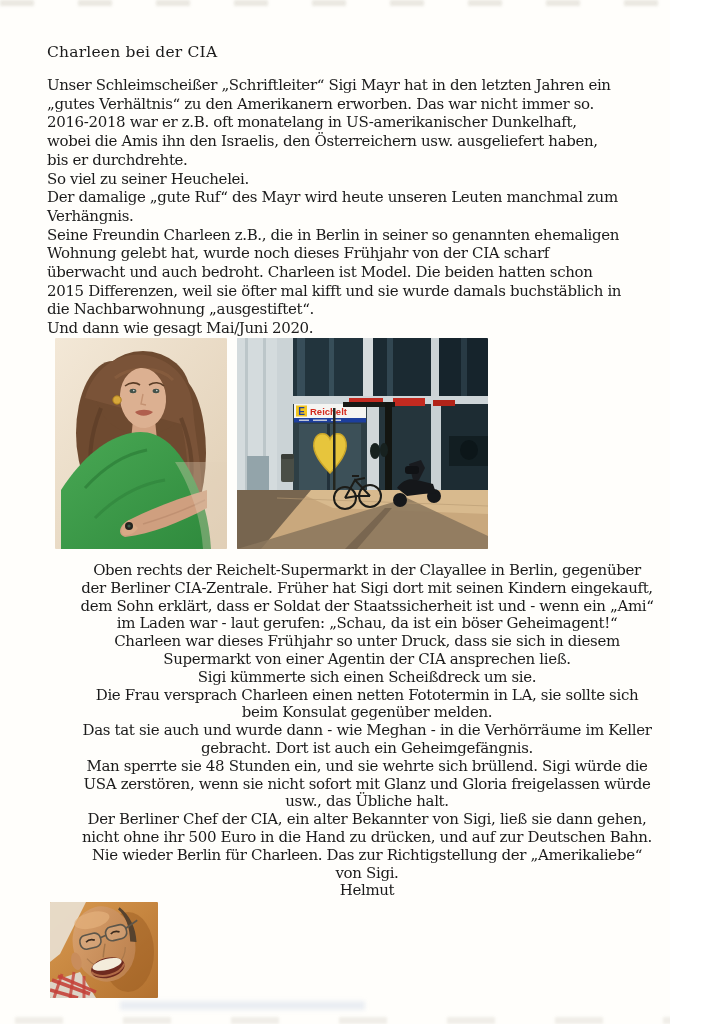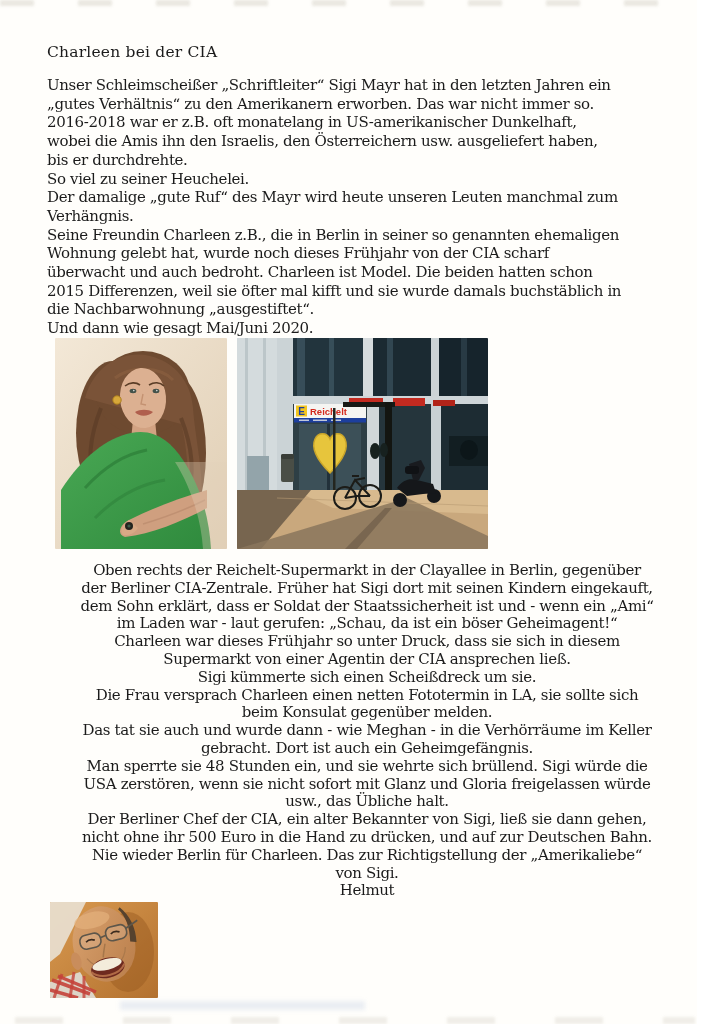--- a/index.html
+++ b/index.html
@@ -1,18 +1,18 @@
 <!DOCTYPE html>
 <html><head>
 <meta charset="utf-8">
 <style>
   html,body{margin:0;padding:0;background:#ffffff;}
   .page{
     position:relative; width:670px; height:1024px; overflow:hidden;
-    background:#fffefb; font-family:"DejaVu Serif", serif; color:#1b1b1b;padding-left:27px;
+    background:#fffefb; font-family:"DejaVu Serif", serif; color:#1b1b1b;
   }
   .edge-smudge{position:absolute; pointer-events:none;}
   .smudge-top{
     left:0; top:0; width:708px; height:6px; opacity:.75;
     background:repeating-linear-gradient(90deg, rgba(176,168,152,.35) 0 34px, rgba(255,255,255,0) 34px 78px);
     filter:blur(1.4px);
   }
   .smudge-bottom-blue{
     left:120px; top:1001px; width:245px; height:9px;
     background:rgba(140,168,208,.18); filter:blur(2px);

